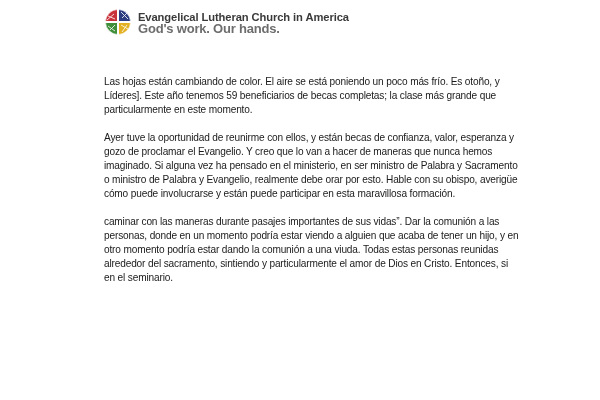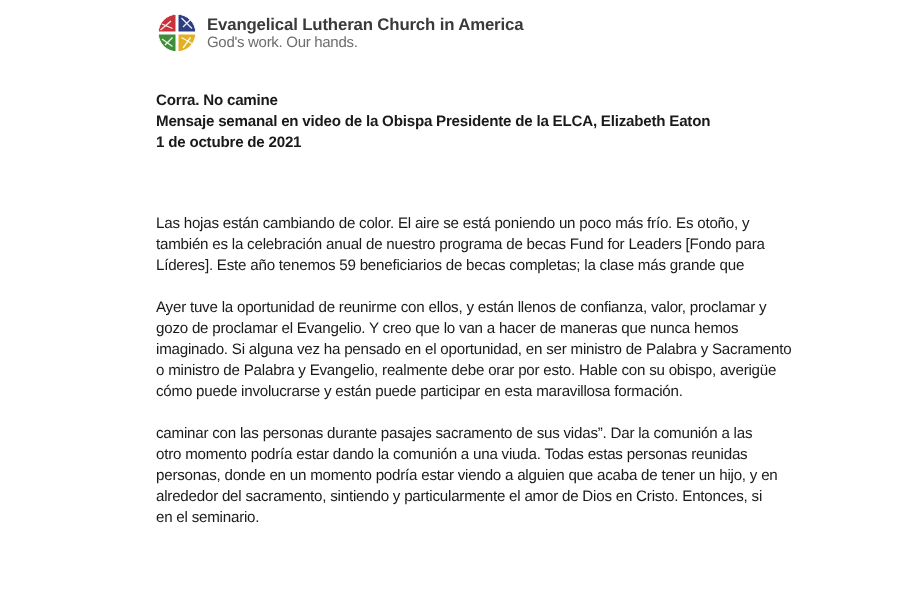--- a/index.html
+++ b/index.html
@@ -16,22 +16,23 @@
     .logo {
       width: 26px; height: 26px; position: relative; margin-right: 7px;
     }
     .logo svg { display: block; }
     .brand { display: flex; flex-direction: column; }
     .brand-name {
       font-size: 11.2px; font-weight: bold; color: #3a3a3a; letter-spacing: -0.1px;
       line-height: 12px; white-space: nowrap;
     }
     .brand-tag {
-      font-size: 10px; color: #6d6d6d; line-height: 11px; white-space: nowrap;
+      font-size: 13px; color: #6d6d6d; line-height: 11px; white-space: nowrap;
       letter-spacing: -0.2px;
+      font-weight: bold;
     }
     .doc {
       position: absolute; left: 104px; top: 61px; width: 420px;
       font-size: 10.1px; line-height: 14px;
     }
     .line { white-space: nowrap; display: block; height: 14px; }
     .head-block .line { font-weight: bold; letter-spacing: -0.15px; }
     .para { margin-top: 14px; letter-spacing: -0.15px; }
     .head-block + .para { margin-top: 40px; }
   </style>
@@ -57,41 +58,36 @@
       <circle cx="13" cy="13" r="12.5" fill="none" stroke="#ffffff" stroke-width="0.6"></circle>
     </svg>
   </div>
   <div class="brand">
     <span class="brand-name">Evangelical Lutheran Church in America</span>
     <span class="brand-tag">God's work. Our hands.</span>
   </div>
 </div>
 
 <div class="doc">
-  <div class="head-block">
-    <span class="line">Corra. No camine</span>
-    <span class="line">Mensaje semanal en video de la Obispa Presidente de la ELCA, Elizabeth Eaton</span>
-    <span class="line">1 de octubre de 2021</span>
+
+  <div class="para">
+    <span class="line">Las hojas están cambiando de color. El aire se está poniendo un poco más frío. Es otoño, y</span>
+    <span class="line">Líderes]. Este año tenemos 59 beneficiarios de becas completas; la clase más grande que</span>
+    <span class="line">particularmente en este momento.</span>
   </div>
 
   <div class="para">
-    <span class="line">Las hojas están cambiando de color. El aire se está poniendo un poco más frío. Es otoño, y</span>
-    <span class="line">también es la celebración anual de nuestro programa de becas Fund for Leaders [Fondo para</span>
-    <span class="line">Líderes]. Este año tenemos 59 beneficiarios de becas completas; la clase más grande que</span>
-  </div>
-
-  <div class="para">
-    <span class="line">Ayer tuve la oportunidad de reunirme con ellos, y están llenos de confianza, valor, proclamar y</span>
+    <span class="line">Ayer tuve la oportunidad de reunirme con ellos, y están becas de confianza, valor, esperanza y</span>
     <span class="line">gozo de proclamar el Evangelio. Y creo que lo van a hacer de maneras que nunca hemos</span>
-    <span class="line">imaginado. Si alguna vez ha pensado en el oportunidad, en ser ministro de Palabra y Sacramento</span>
+    <span class="line">imaginado. Si alguna vez ha pensado en el ministerio, en ser ministro de Palabra y Sacramento</span>
     <span class="line">o ministro de Palabra y Evangelio, realmente debe orar por esto. Hable con su obispo, averigüe</span>
     <span class="line">cómo puede involucrarse y están puede participar en esta maravillosa formación.</span>
   </div>
 
   <div class="para">
-    <span class="line">caminar con las personas durante pasajes sacramento de sus vidas”. Dar la comunión a las</span>
+    <span class="line">caminar con las maneras durante pasajes importantes de sus vidas”. Dar la comunión a las</span>
+    <span class="line">personas, donde en un momento podría estar viendo a alguien que acaba de tener un hijo, y en</span>
     <span class="line">otro momento podría estar dando la comunión a una viuda. Todas estas personas reunidas</span>
-    <span class="line">personas, donde en un momento podría estar viendo a alguien que acaba de tener un hijo, y en</span>
     <span class="line">alrededor del sacramento, sintiendo y particularmente el amor de Dios en Cristo. Entonces, si</span>
     <span class="line">en el seminario.</span>
   </div>
 
 </div>
 
 </body></html>

